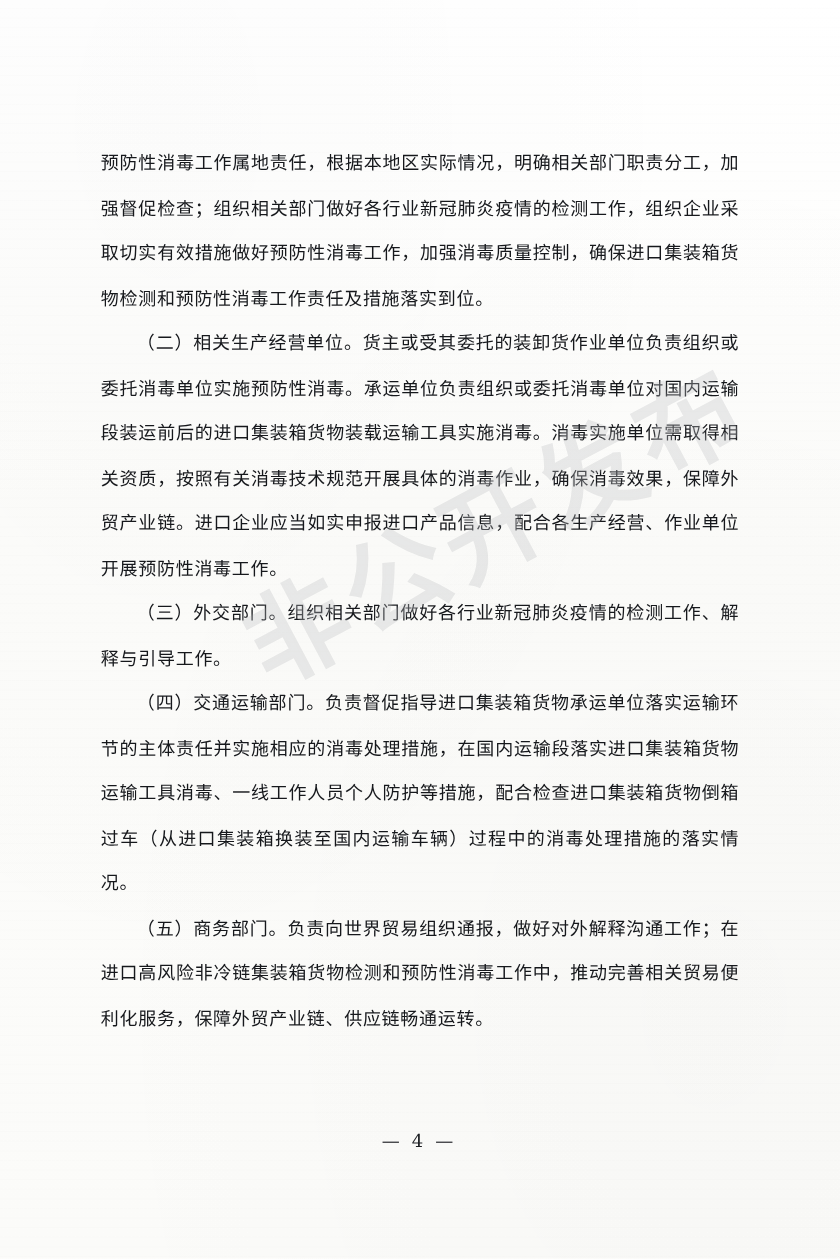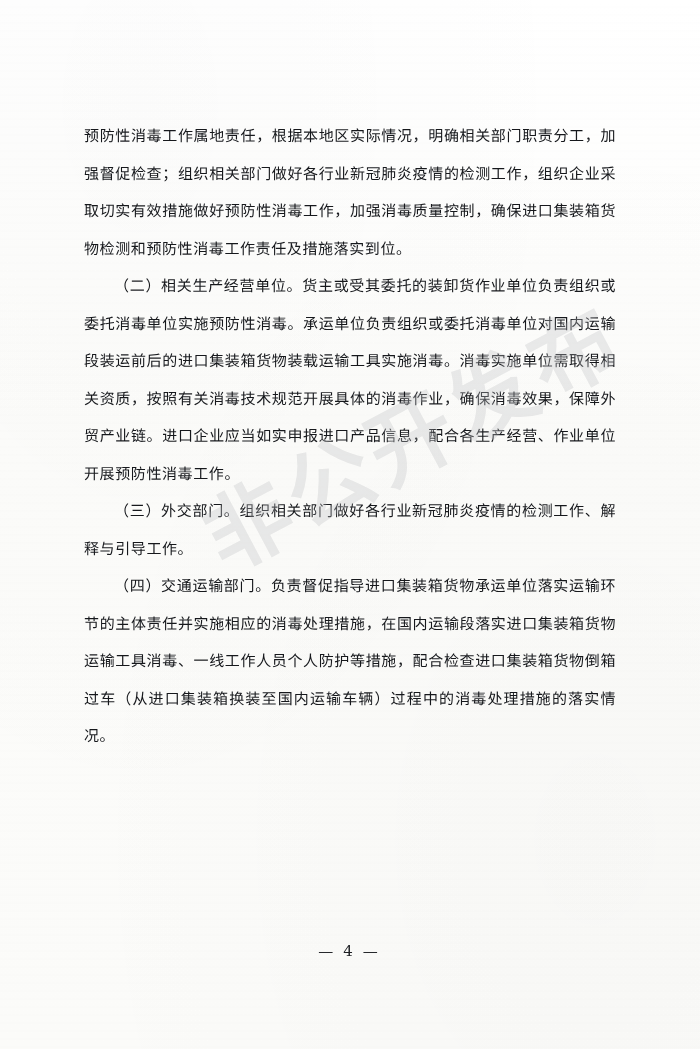--- a/index.html
+++ b/index.html
@@ -109,19 +109,20 @@
 
   <div class="watermark">
     <span>非公开发布</span>
   </div>
 
   <div class="content">
     <p class="body-text">预防性消毒工作属地责任，根据本地区实际情况，明确相关部门职责分工，加强督促检查；组织相关部门做好各行业新冠肺炎疫情的检测工作，组织企业采取切实有效措施做好预防性消毒工作，加强消毒质量控制，确保进口集装箱货物检测和预防性消毒工作责任及措施落实到位。</p>
     <p class="body-text indent">（二）相关生产经营单位。货主或受其委托的装卸货作业单位负责组织或委托消毒单位实施预防性消毒。承运单位负责组织或委托消毒单位对国内运输段装运前后的进口集装箱货物装载运输工具实施消毒。消毒实施单位需取得相关资质，按照有关消毒技术规范开展具体的消毒作业，确保消毒效果，保障外贸产业链。进口企业应当如实申报进口产品信息，配合各生产经营、作业单位开展预防性消毒工作。</p>
     <p class="body-text indent">（三）外交部门。组织相关部门做好各行业新冠肺炎疫情的检测工作、解释与引导工作。</p>
     <p class="body-text indent">（四）交通运输部门。负责督促指导进口集装箱货物承运单位落实运输环节的主体责任并实施相应的消毒处理措施，在国内运输段落实进口集装箱货物运输工具消毒、一线工作人员个人防护等措施，配合检查进口集装箱货物倒箱过车（从进口集装箱换装至国内运输车辆）过程中的消毒处理措施的落实情况。</p>
+    <p class="body-text indent">（五）商务部门。负责向世界贸易组织通报，做好对外解释沟通工作；在进口高风险非冷链集装箱货物检测和预防性消毒工作中，推动完善相关贸易便利化服务，保障外贸产业链、供应链畅通运转。</p>
   </div>
 
   <div class="page-number">
     <span class="dash">—</span><span>4</span><span class="dash">—</span>
   </div>
 
 </div>
 
 </body></html>

